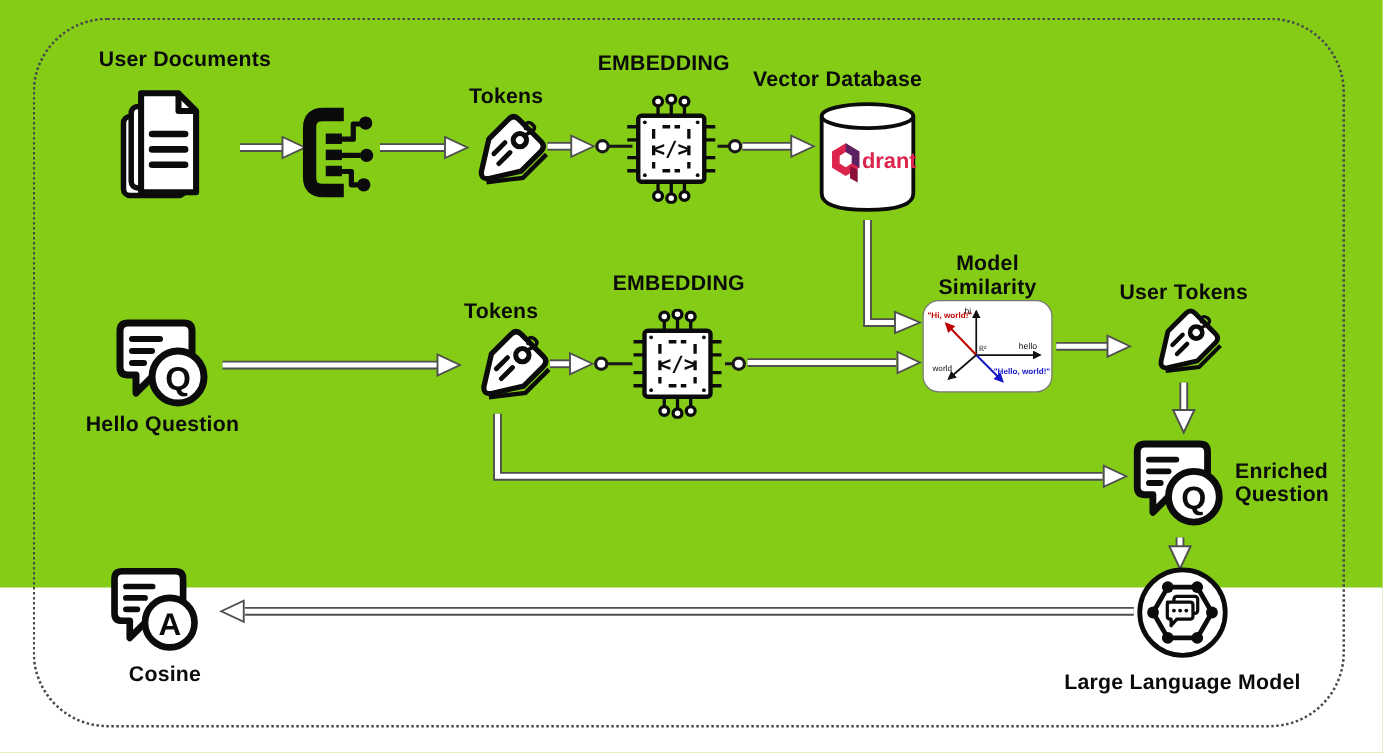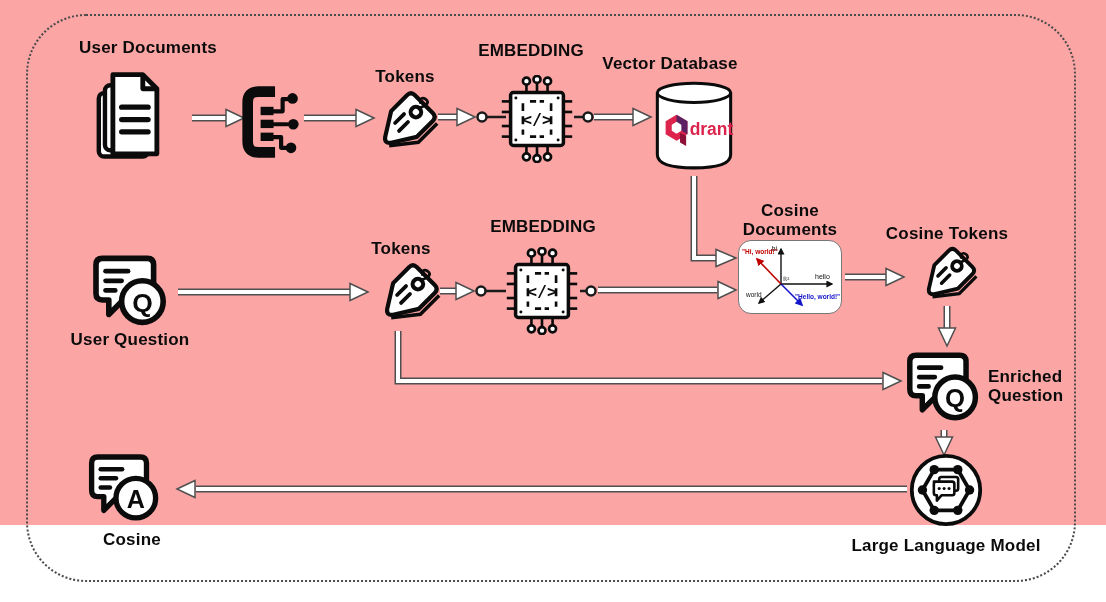--- a/index.html
+++ b/index.html
@@ -1,17 +1,17 @@
 <!DOCTYPE html>
 <html><head>
 <meta charset="utf-8">
 <style>
   html,body{margin:0;padding:0;background:#fff;}
   body{width:1106px;height:602px;overflow:hidden;font-family:"Liberation Sans",sans-serif;}
-  .canvas{position:relative;width:1106px;height:525px;background:#fca5a5;}
+  .canvas{position:relative;width:1106px;height:470px;background:#84cc16;}
   .frame{position:absolute;left:26px;top:14px;width:1050px;height:568px;
          border:2px dotted #4a4a4a;border-radius:60px;box-sizing:border-box;}
   .wires{position:absolute;left:0;top:0;width:1106px;height:602px;}
   .lbl{position:absolute;font-weight:bold;font-size:17px;color:#0b0b0b;
        text-align:center;line-height:19px;letter-spacing:.2px;}
   .lbl.left{text-align:left;}
   .icon{position:absolute;}
   .co{stroke:#4f4f4f;stroke-width:7;fill:none;stroke-linejoin:miter;}
   .ci{stroke:#ffffff;stroke-width:4;fill:none;stroke-linejoin:miter;}
   .ah{fill:#ffffff;stroke:#4f4f4f;stroke-width:1.5;stroke-linejoin:miter;}
@@ -101,25 +101,25 @@
       <path class="co" d="M907,489 H196"></path>
         <path class="ci" d="M907,489 H196"></path>
       <polygon class="ah" points="177,489 195,480.5 195,497.5"></polygon>
     </g>
   </svg>
 
   <div class="lbl" style="left:58px;top:38px;width:180px;">User Documents</div>
   <div class="lbl" style="left:355px;top:67px;width:100px;">Tokens</div>
   <div class="lbl" style="left:441px;top:41px;width:180px;">EMBEDDING</div>
   <div class="lbl" style="left:580px;top:54px;width:180px;">Vector Database</div>
-  <div class="lbl" style="left:40px;top:330px;width:180px;">User Question</div>
+  <div class="lbl" style="left:40px;top:330px;width:180px;">Hello Question</div>
   <div class="lbl" style="left:351px;top:239px;width:100px;">Tokens</div>
   <div class="lbl" style="left:453px;top:217px;width:180px;">EMBEDDING</div>
-  <div class="lbl" style="left:740px;top:201px;width:100px;">Cosine Documents</div>
-  <div class="lbl" style="left:877px;top:224px;width:140px;">Cosine Tokens</div>
+  <div class="lbl" style="left:740px;top:201px;width:100px;">Model Similarity</div>
+  <div class="lbl" style="left:877px;top:224px;width:140px;">User Tokens</div>
   <div class="lbl" style="left:846px;top:536px;width:200px;">Large Language Model</div>
   <div class="lbl left" style="left:988px;top:367px;width:85px;">Enriched Question</div>
   <div class="lbl" style="left:82px;top:530px;width:100px;">Cosine</div>
 
   <svg class="icon" style="left:90px;top:70px;" width="88" height="92" viewBox="0 0 100 104">
     <rect x="10" y="26" width="56" height="72" rx="6" fill="#fff" stroke="#0b0b0b" stroke-width="5"></rect>
     <rect x="17" y="17" width="56" height="74" rx="6" fill="#fff" stroke="#0b0b0b" stroke-width="5"></rect>
     <path d="M26,5 H60 L76,21 V95 H26 Z" fill="#fff" stroke="#0b0b0b" stroke-width="5.5" stroke-linejoin="round"></path>
     <path d="M60,5 V21 H76" fill="none" stroke="#0b0b0b" stroke-width="5.5" stroke-linejoin="round"></path>
     <line x1="36" y1="42" x2="66" y2="42" stroke="#0b0b0b" stroke-width="6" stroke-linecap="round"></line>

